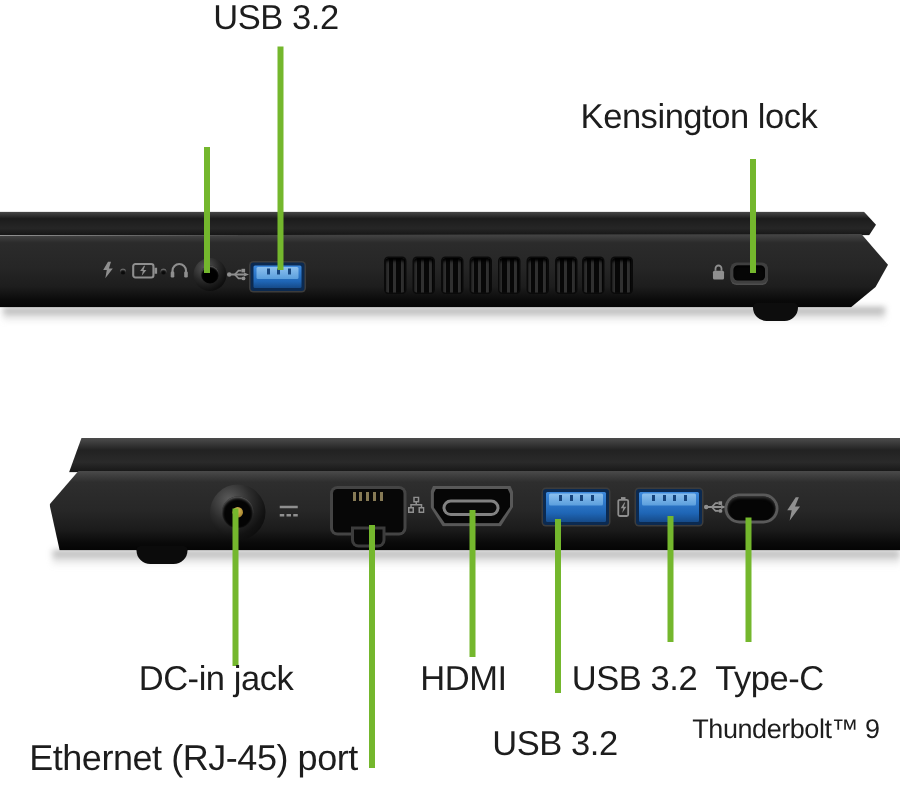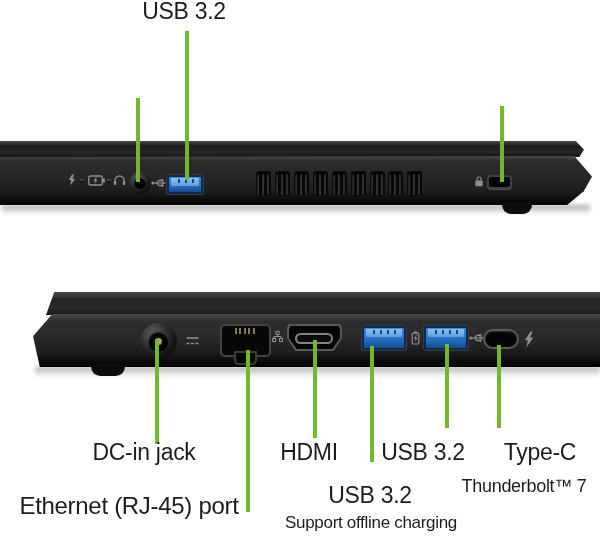--- a/index.html
+++ b/index.html
@@ -142,20 +142,21 @@
   .icon{position:absolute;z-index:4;}
   .led-dot{position:absolute;width:4px;height:4px;border-radius:50%;
     background:#0a0a0a;box-shadow:inset 0 1px 1px #777;z-index:4;}
 </style>
 </head>
 <body>
 
 <div class="stage">
 
   <div class="lbl" style="left:184px;top:-2px;">USB 3.2</div>
+  <div class="lbl" style="left:466px;top:64px;">Kensington lock</div>
 
   <div class="leader" style="left:185px;top:31px;height:149px;"></div>
   <div class="leader" style="left:136px;top:98px;height:84px;"></div>
   <div class="leader" style="left:500px;top:106px;height:76px;"></div>
 
   <div class="chassis top-lid"></div>
   <div class="chassis top-body"></div>
   <div class="chassis top-foot"></div>
   <div class="chassis top-shadow"></div>
 
@@ -276,19 +277,18 @@
   <div class="leader" style="left:155px;top:339px;height:105px;"></div>
   <div class="leader" style="left:246px;top:350px;height:162px;"></div>
   <div class="leader" style="left:313px;top:340px;height:98px;"></div>
   <div class="leader" style="left:370px;top:346px;height:116px;"></div>
   <div class="leader" style="left:445px;top:344px;height:84px;"></div>
   <div class="leader" style="left:497px;top:345px;height:83px;"></div>
 
   <div class="lbl" style="left:309px;top:439px;">HDMI</div>
   <div class="lbl" style="left:144px;top:439px;">DC-in jack</div>
   <div class="lbl" style="left:423px;top:439px;">USB 3.2</div>
-  <div class="lbl" style="left:513px;top:439px;margin-left:27px;">Type-C</div>
-  <div class="lbl med" style="left:524px;top:476px;">Thunderbolt™ 7</div>
+  <div class="lbl" style="left:513px;top:439px;">Type-C</div>
+  <div class="lbl med" style="left:524px;top:476px;">Thunderbolt™ 9</div>
   <div class="lbl" style="left:370px;top:482px;">USB 3.2</div>
   <div class="lbl" style="left:129px;top:492px;font-size:24px;text-align:center;">Ethernet (RJ-45) port</div>
-  <div class="lbl small" style="left:371px;top:513px;">Support offline charging</div>
 
 </div>
 
 </body></html>

